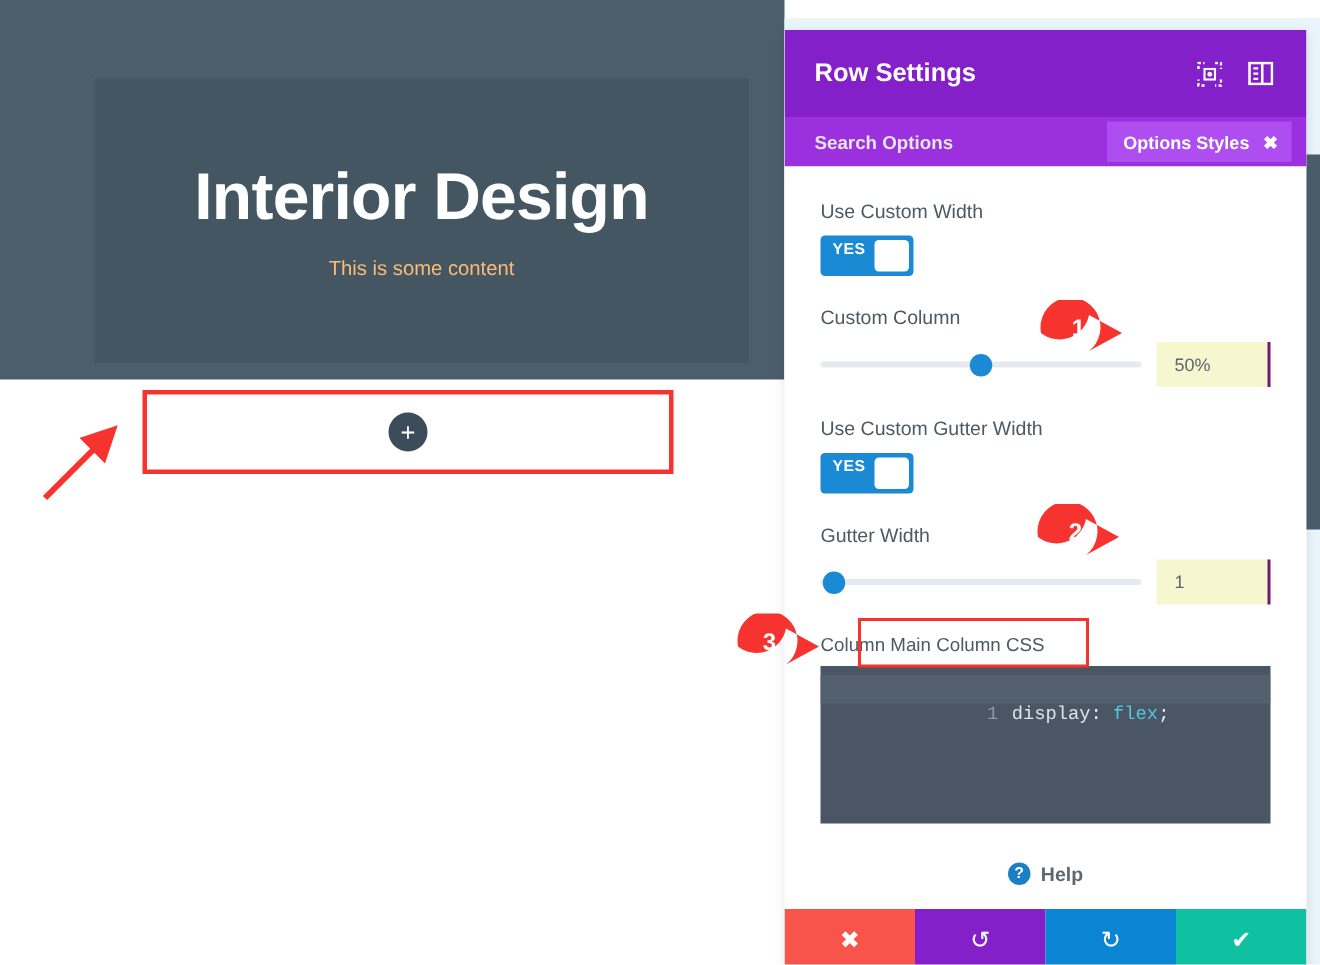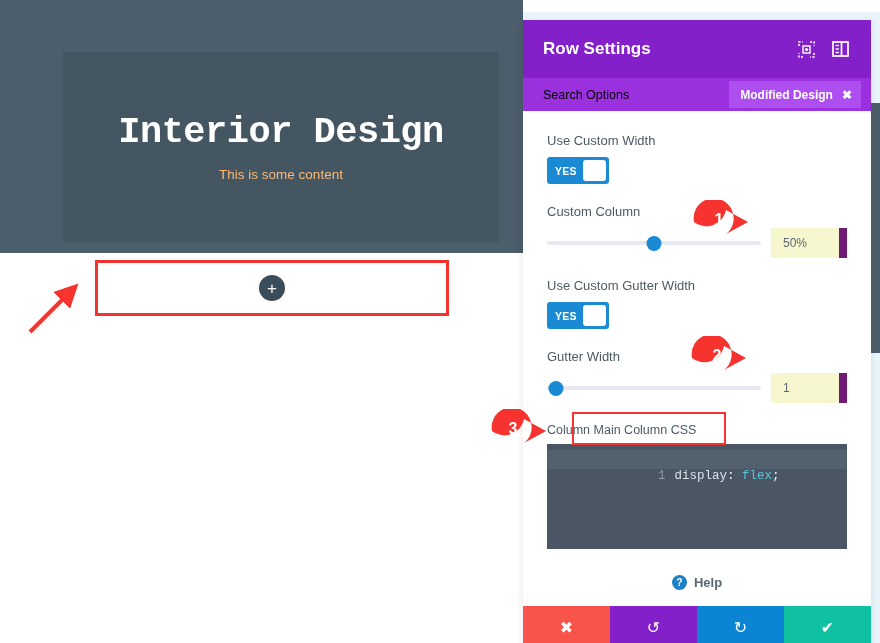--- a/index.html
+++ b/index.html
@@ -24,25 +24,24 @@
   }
   .hero-inner {
     position: absolute; left: 63px; top: 52px;
     width: 436px; height: 190px;
     background: #455663;
     display: flex; flex-direction: column;
     align-items: center; justify-content: center;
   }
   .hero-title {
     color: #ffffff;
-    font-size: 37px;
+    font-size: 44px;
     font-weight: bold;
     letter-spacing: -0.5px;
     line-height: 1.1;
-    font-family: Liberation Mono, monospace;
   }
   .hero-sub {
     color: #fdba74;
     font-size: 13.5px;
     margin-top: 14px;
   }
 
   .empty-row {
     position: absolute;
     left: 95px; top: 260px;
@@ -96,22 +95,22 @@
 
   .panel-search {
     height: 33px;
     background: #9b30de;
     display: flex; align-items: center;
     padding: 0 10px 0 20px;
     flex: 0 0 auto;
     position: relative;
   }
   .search-placeholder {
-    color: #000000;
-    font-size: 12.5px; font-weight: normal;
+    color: #e5e5e5;
+    font-size: 12.5px; font-weight: bold;
     flex: 1;
   }
   .modified-badge {
     background: #ae4df0;
     color: #ffffff;
     font-size: 12px; font-weight: bold;
     padding: 6px 9px 6px 11px;
     display: flex; align-items: center; gap: 9px;
     height: 27px;
   }
@@ -130,21 +129,21 @@
     color: #4c5a64;
     margin-bottom: 9px;
     font-weight: 400;
   }
   .field-block { margin-bottom: 20px; }
 
   .toggle {
     width: 62px; height: 27px;
     background: #1a8ad4;
     border-radius: 3px;
-    display: flex; align-items: center;
+    display: flex; align-items: flex-start;
     padding: 3px;
     position: relative;
   }
   .toggle-text {
     color: #ffffff; font-size: 10.5px; font-weight: bold;
     padding: 0 6px 0 5px;
     letter-spacing: 0.3px;
   }
   .toggle-knob {
     width: 29px; height: 21px;
@@ -169,21 +168,21 @@
     position: absolute;
     width: 15px; height: 15px;
     background: #1a8ad4;
     border-radius: 50%;
     transform: translateX(-50%);
   }
   .value-field {
     width: 76px; height: 30px;
     background: #f7f7cf;
     border: none;
-    border-right: 8px solid #701a75;
+    border-right: 2px solid #701a75;
     color: #5c6770;
     font-size: 12px;
     font-family: "Liberation Sans", sans-serif;
     padding: 0 12px;
     outline: none;
   }
 
   
   .code-label {
     font-size: 12.5px; color: #4c5a64; margin-bottom: 7px;
@@ -319,21 +318,21 @@
             <line x1="3.6" y1="4.5" x2="6.8" y2="4.5" stroke="#ffffff" stroke-width="1.5"></line>
             <line x1="3.6" y1="8" x2="6.8" y2="8" stroke="#ffffff" stroke-width="1.5"></line>
             <line x1="3.6" y1="11.5" x2="6.8" y2="11.5" stroke="#ffffff" stroke-width="1.5"></line>
           </svg>
         </div>
       </div>
 
       <div class="panel-search">
         <div class="search-placeholder">Search Options</div>
         <div class="modified-badge">
-          <span>Modified Design</span>
+          <span>Options Styles</span>
           <span class="badge-x">✖</span>
         </div>
       </div>
 
       <div class="panel-body">
 
         <div class="field-block">
           <div class="field-label">Use Custom Width</div>
           <div class="toggle">
             <span class="toggle-text">YES</span>

